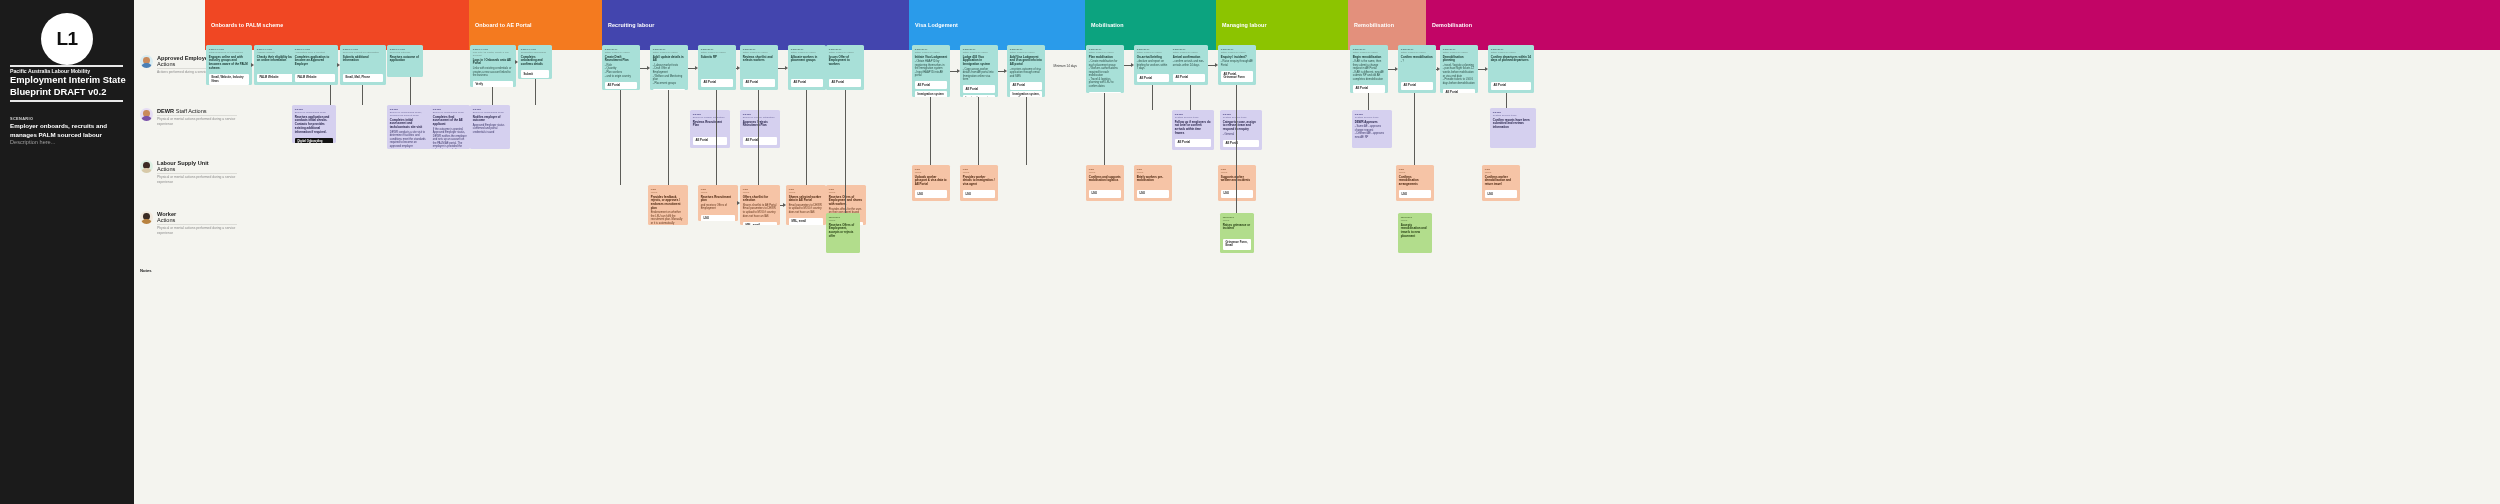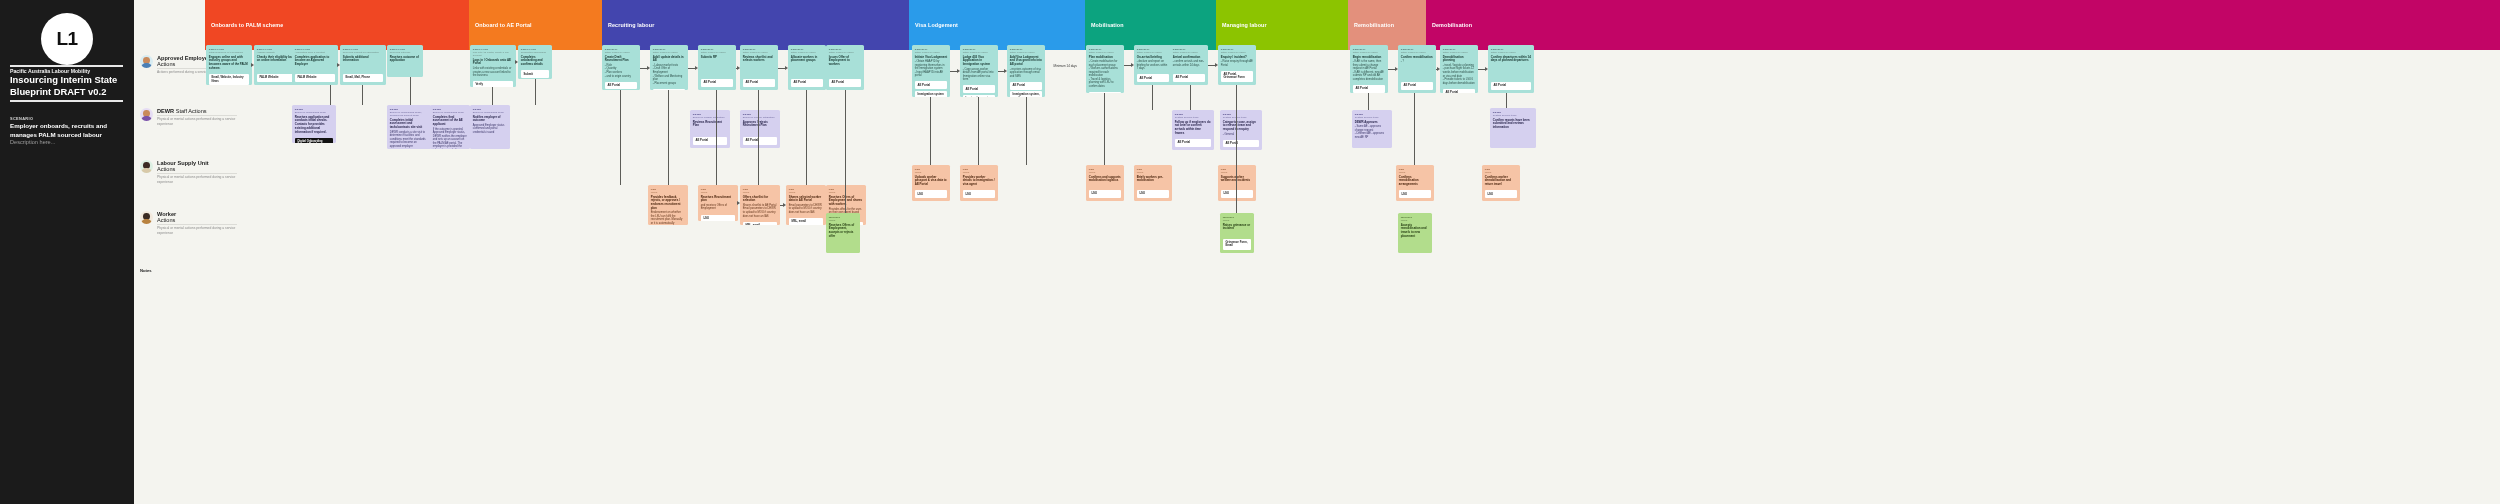--- a/index.html
+++ b/index.html
@@ -182,21 +182,21 @@
       </div>
       <div class="phase" style="left: 1426px; width: 1074px; background: rgb(194, 5, 102);">
         <span>Demobilisation</span>
       </div>
     </div>
 
   <div id="cover">
     <div id="logo-badge">L1</div>
     <div class="rule" id="rule-top"></div>
     <div id="cover-eyebrow">Pacific Australia Labour Mobility</div>
-    <div id="cover-title">Insourcing Interim State Blueprint DRAFT v0.2</div>
+    <div id="cover-title">Employment Interim State Blueprint DRAFT v0.2</div>
     <div class="rule" id="rule-bot"></div>
     <div id="scenario-label">SCENARIO</div>
     <div id="scenario-title">Employer onboards, recruits and manages PALM sourced labour</div>
     <div id="scenario-desc">Description here...</div>
   </div>
 
   <div id="lanes">
       <div class="lane-label" style="top: 55px;">
         <div class="lane-avatar" style="background: rgb(216, 236, 242);">
           <div class="head" style="background: rgb(201, 138, 92);"></div>

